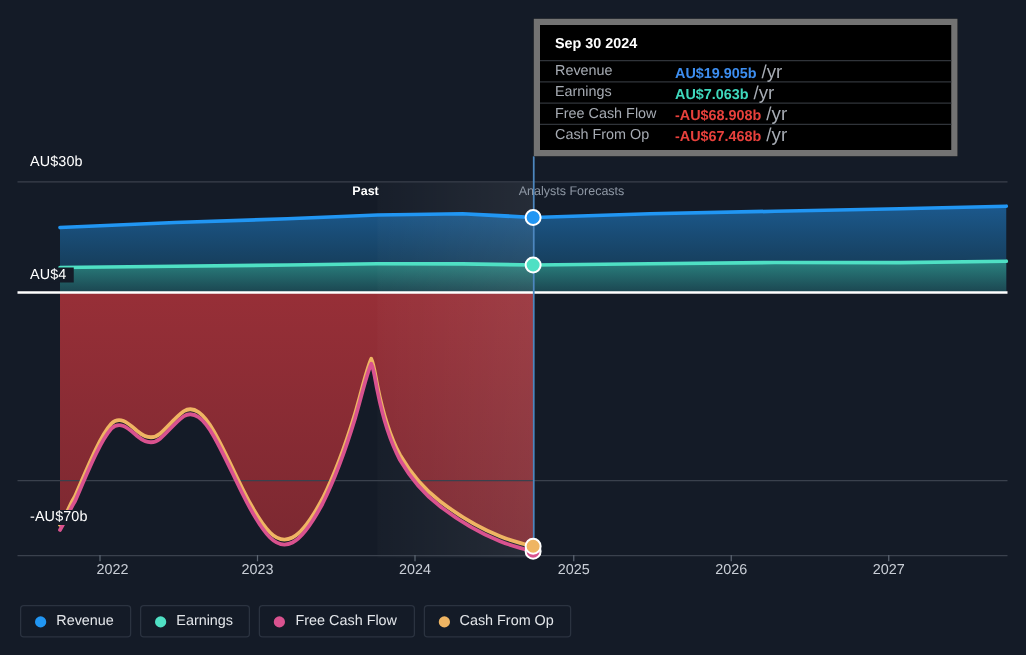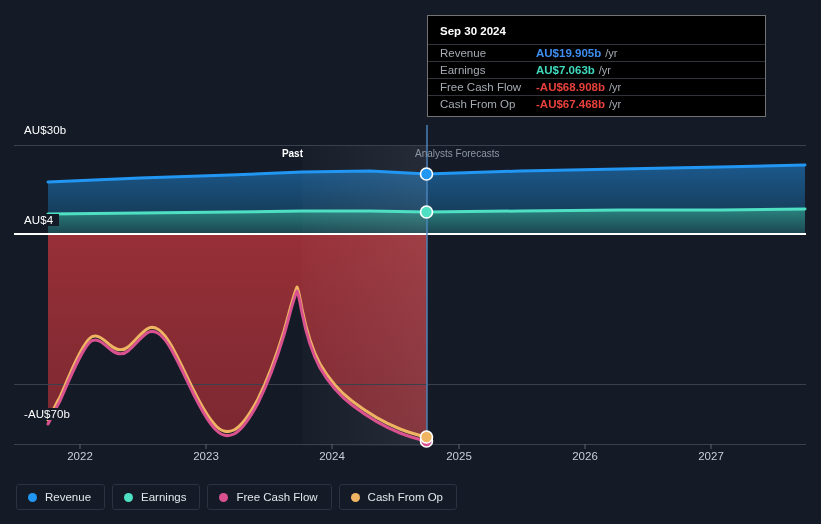--- a/index.html
+++ b/index.html
@@ -51,39 +51,39 @@
   }
   #past-label { right:394px; color:#ffffff; font-weight:bold; }
   #forecast-label { left:415px; color:#8e97a4; }
 
   
   #tooltip {
     position:absolute;
     left:427px; top:15px;
     width:339px;
     background:#000000;
-    border:1px solid #737373;
+    border:5px solid #737373;
     padding:8px 0 4px 0;
   }
   #tooltip .tt-title {
     font-size:11.5px;
     font-weight:bold;
     color:#ffffff;
     padding:1px 12px 7px 12px;
   }
   .tt-row {
     display:flex;
     align-items:center;
     border-top:1px solid #30343a;
     padding:2px 12px;
     height:17px;
   }
   .tt-label { width:96px; font-size:11.5px; color:#a6abb3; white-space:nowrap; }
   .tt-value { font-size:11.5px; font-weight:bold; white-space:nowrap; }
-  .tt-unit  { font-size:11px; color:#a6abb3; margin-left:4px; font-weight:normal; }
+  .tt-unit  { font-size:15px; color:#a6abb3; margin-left:4px; font-weight:normal; }
 
   
   #legend {
     position:absolute;
     left:16px; top:484px;
     display:flex;
     gap:7px;
   }
   .lg-item {
     display:flex;
@@ -221,21 +221,21 @@
         <circle cx="426.5" cy="437" r="6" fill="#efb563" stroke="#ffffff" stroke-width="1.6"></circle>
         <circle cx="426.5" cy="212" r="6" fill="#4fe0c4" stroke="#ffffff" stroke-width="1.6"></circle>
         <circle cx="426.5" cy="174" r="6" fill="#2196f3" stroke="#ffffff" stroke-width="1.6"></circle>
       </g>
     </svg>
 
     <div class="ylab top">AU$30b</div>
     <div class="ylab zero">AU$4</div>
     <div class="ylab bot">-AU$70b</div>
 
-    <div class="xlab" style="left:80px">2022</div>
+    <div class="xlab" style="left:90px">2022</div>
     <div class="xlab" style="left:206px">2023</div>
     <div class="xlab" style="left:332px">2024</div>
     <div class="xlab" style="left:459px">2025</div>
     <div class="xlab" style="left:585px">2026</div>
     <div class="xlab" style="left:711px">2027</div>
 
     <div class="period" id="past-label">Past</div>
     <div class="period" id="forecast-label">Analysts Forecasts</div>
   </div>
 

